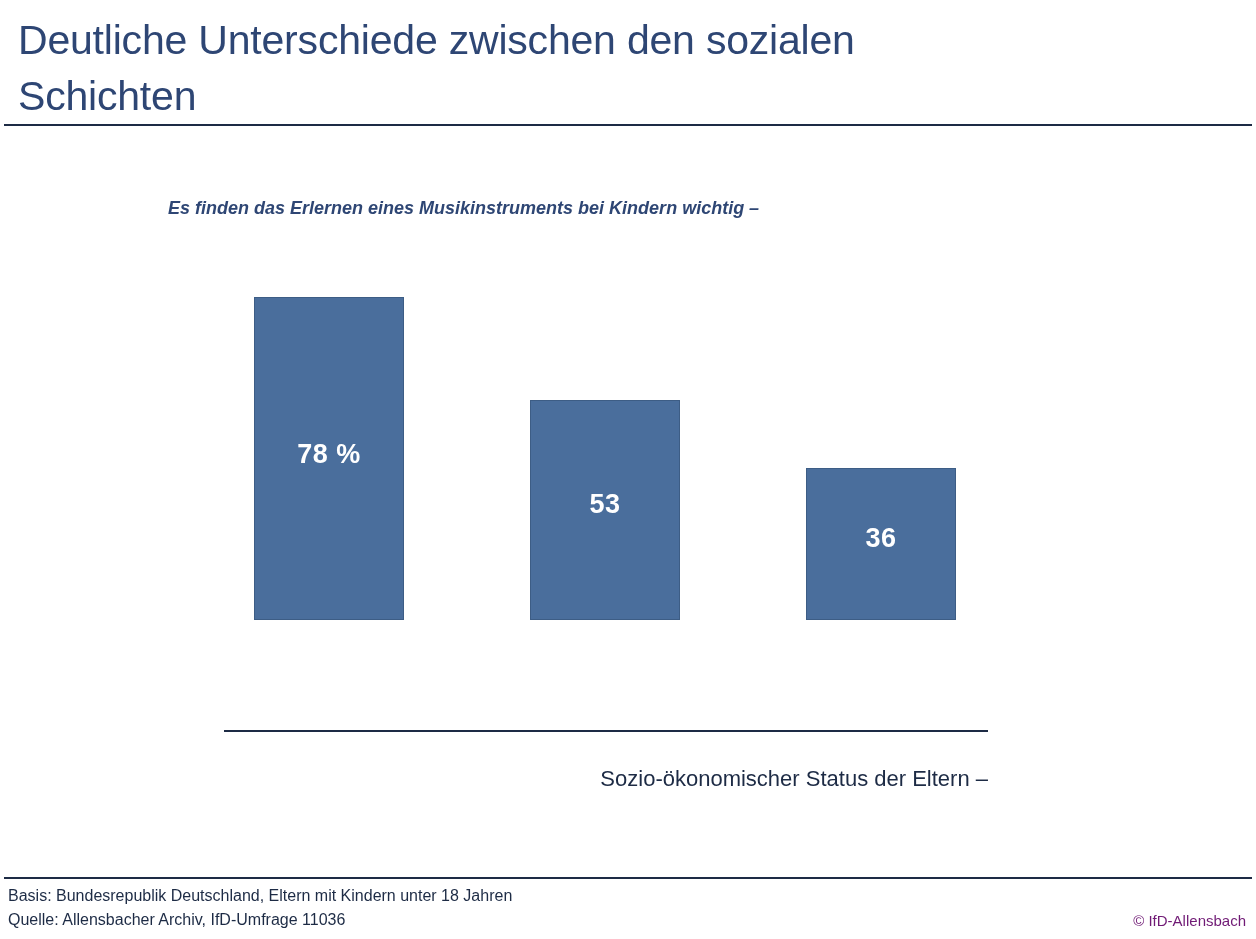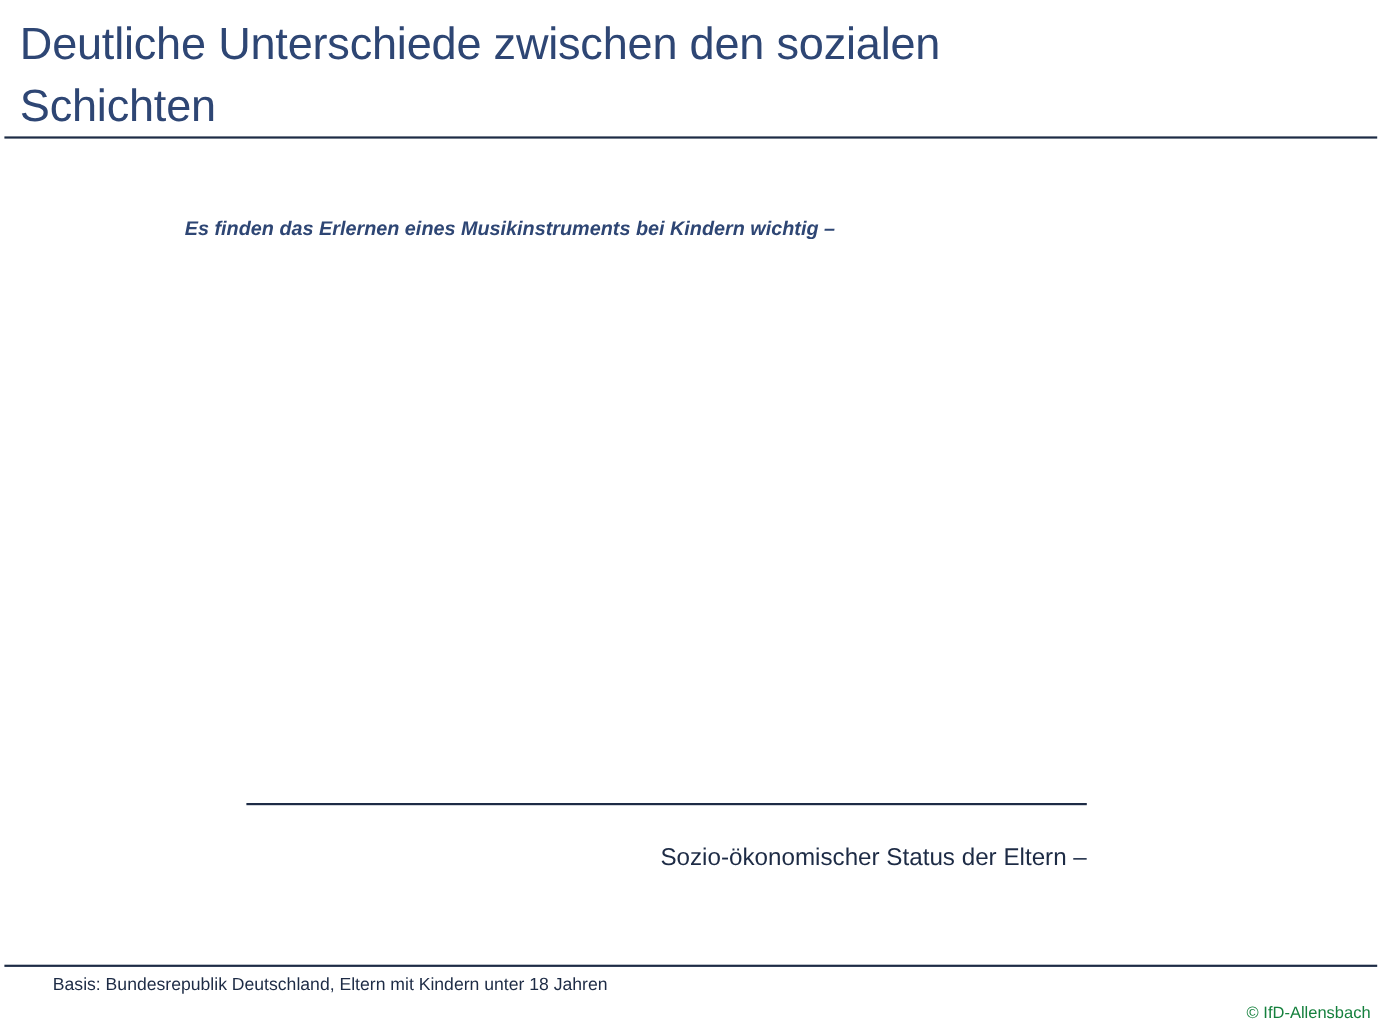--- a/index.html
+++ b/index.html
@@ -127,44 +127,65 @@
   .footer {
     position: absolute;
     left: 8px;
     top: 884px;
     font-size: 16px;
     line-height: 24px;
     color: #1d2b45;
   }
   .footer div {
     white-space: nowrap;
-    margin-left: 40px;
   }
   .copyright {
     position: absolute;
     right: 10px;
     top: 912px;
     font-size: 15px;
-    color: #15803d;
+    color: #701a75;
   }
 </style>
 </head>
 <body>
 
 <div class="header">
   <h1 class="title">Deutliche Unterschiede zwischen den sozialen
 Schichten</h1>
 </div>
 <div class="header-rule"></div>
 
 <div class="subtitle">Es finden das Erlernen eines Musikinstruments bei Kindern wichtig –</div>
 
 <div class="chart-area">
+  <div class="plot">
+
+    <div class="bar-group" style="left:30px;">
+      <div class="bar" style="height:323px;"></div>
+      <div class="bar-value" style="bottom:150px;">78 %</div>
+
+    </div>
+
+    <div class="bar-group" style="left:306px;">
+      <div class="bar" style="height:220px;"></div>
+      <div class="bar-value" style="bottom:100px;">53</div>
+
+    </div>
+
+    <div class="bar-group" style="left:582px;">
+      <div class="bar" style="height:152px;"></div>
+      <div class="bar-value" style="bottom:66px;">36</div>
+
+    </div>
+
+  </div>
 
   <div class="axis-rule"></div>
   <div class="axis-caption">Sozio-ökonomischer Status der Eltern –</div>
 </div>
 
 <div class="footer-rule"></div>
 <div class="footer">
   <div>Basis: Bundesrepublik Deutschland, Eltern mit Kindern unter 18 Jahren</div>
+  <div>Quelle: Allensbacher Archiv, IfD-Umfrage 11036</div>
 </div>
 <div class="copyright">© IfD-Allensbach</div>
 
 </body></html>

